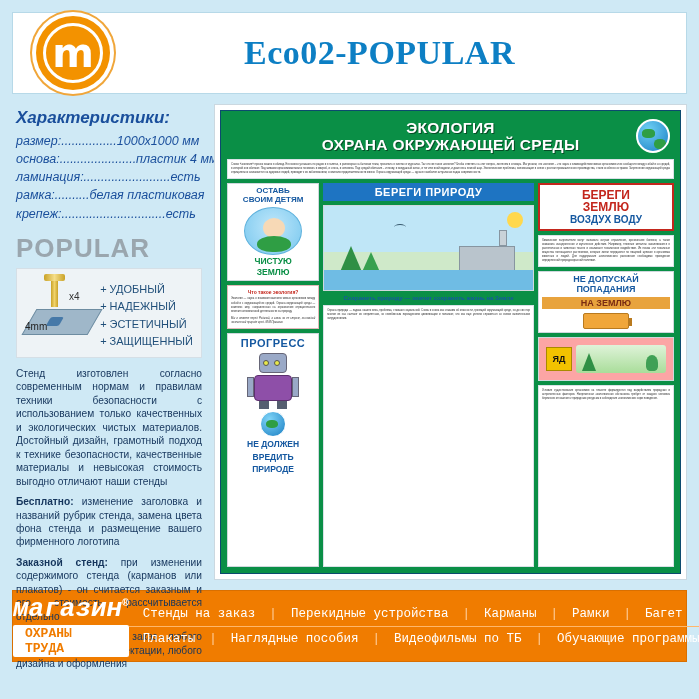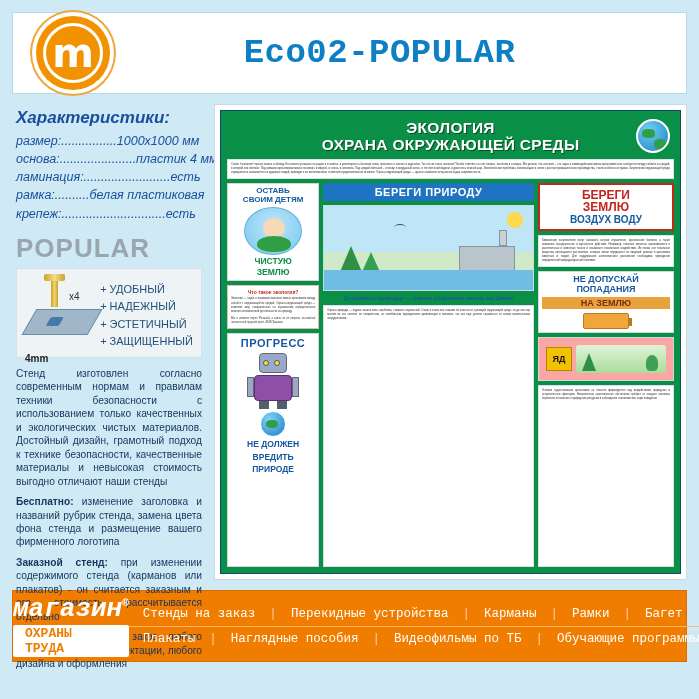--- a/index.html
+++ b/index.html
@@ -44,21 +44,21 @@
     color:#fff; font-size:40px; font-weight:bold; line-height:1;
     position:relative; z-index:2; font-family:"DejaVu Sans", sans-serif;
   }
   .header-title {
     flex:1;
     text-align:center;
     font-size:34px;
     font-weight:bold;
     color:#0d7fc4;
     letter-spacing:0.5px;
-    font-family:Liberation Mono, monospace;
+    font-family:Liberation Serif, serif;
   }
   .header-spacer { width:60px; }
 
   
   .content {
     display:flex;
     margin-top:10px;
     height:476px;
   }
   .left-col {
@@ -100,21 +100,21 @@
     position:absolute; left:4px; top:34px; width:66px; height:26px;
     background:#9fb7c9;
     transform:skewX(-30deg);
     border:1px solid #6d8ca1;
   }
   .panel-iso:after{
     content:""; position:absolute; left:18px; top:7px; width:13px; height:9px;
     background:#4679a8; border-radius:2px;
   }
   .mm4 {
-    position:absolute; left:0; top:78px; font-size:10px; color:#222; font-weight:bold;
+    position:absolute; left:0; top:46px; font-size:10px; color:#222; font-weight:normal;
   }
   .spec-list { font-size:11px; color:#1f4e79; line-height:1.6; padding-top:6px; }
   .spec-list div { white-space:nowrap; }
   .desc { font-size:10.2px; color:#15355c; line-height:1.32; margin-top:9px; text-align:justify;}
   .desc b { color:#15355c; }
   .desc p { margin:0 0 7px 0; }
 
   
   .poster-wrap {
     flex:1;

